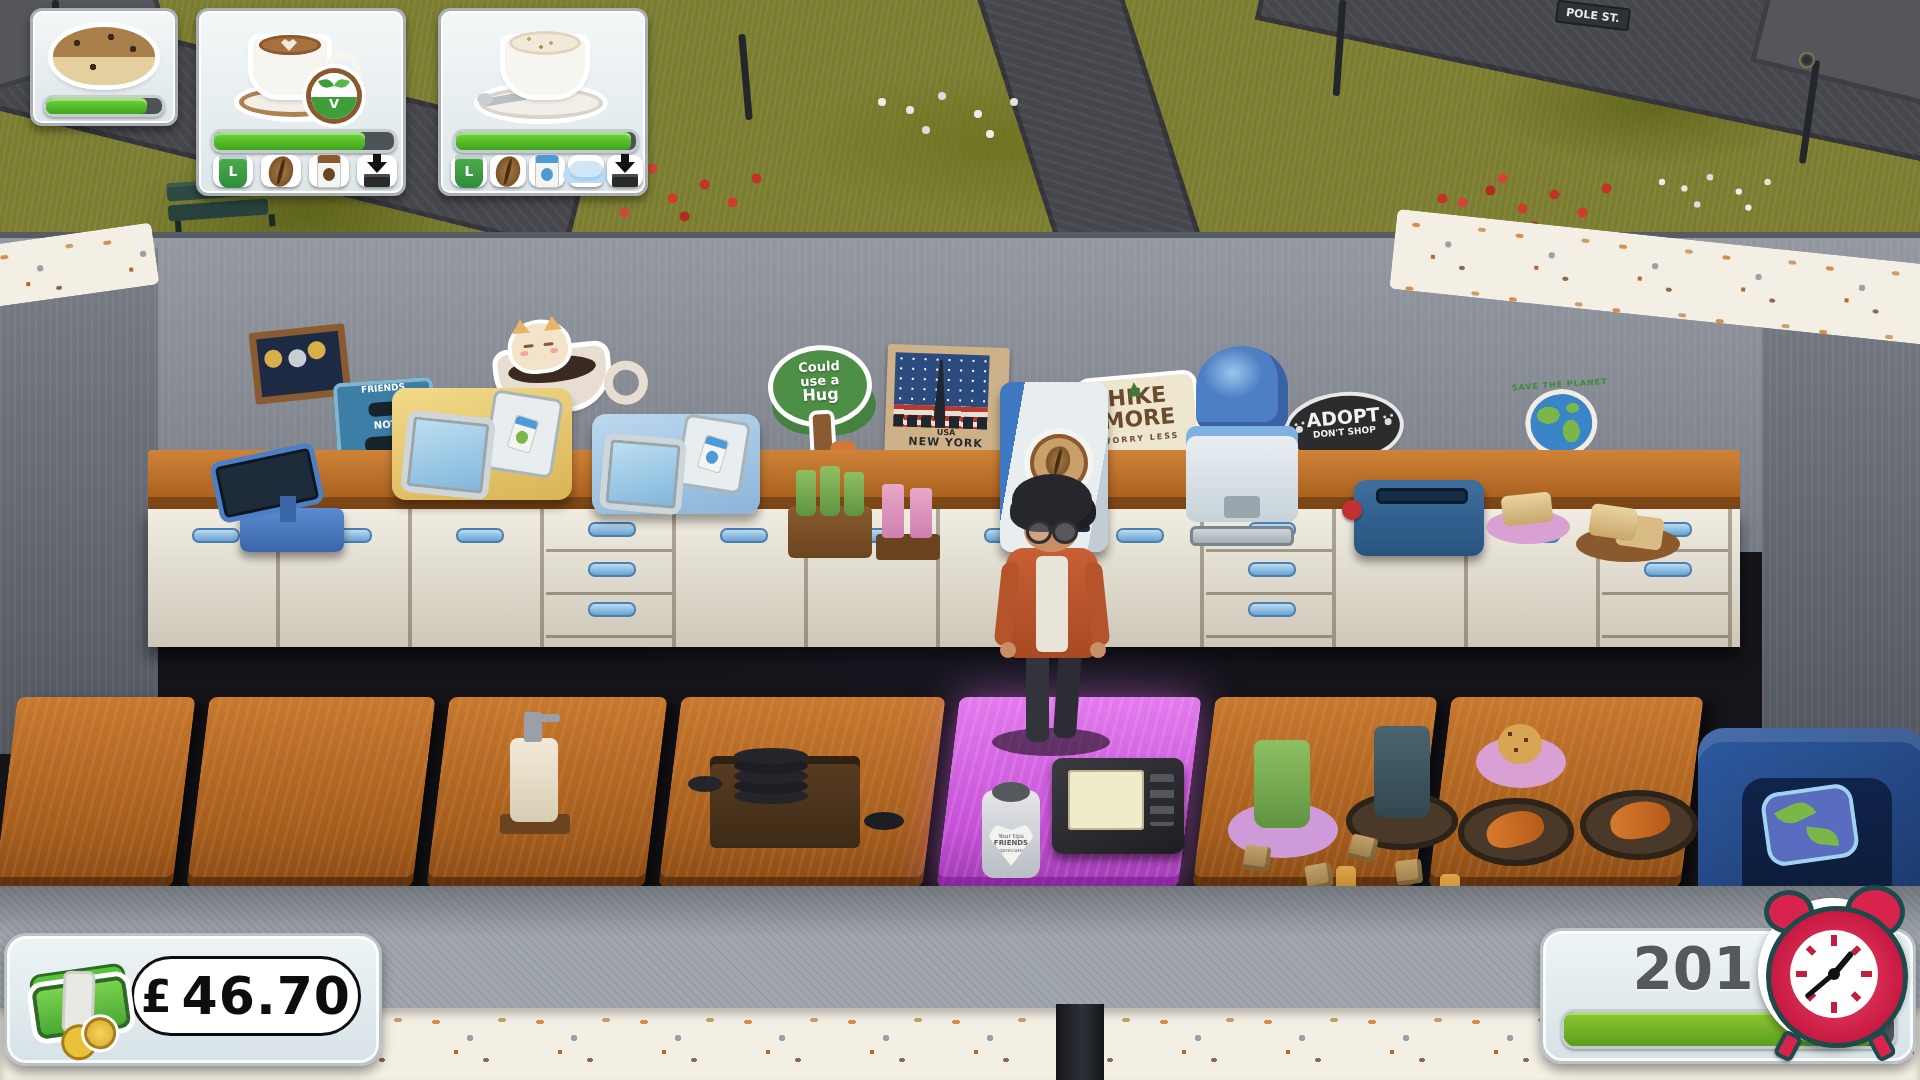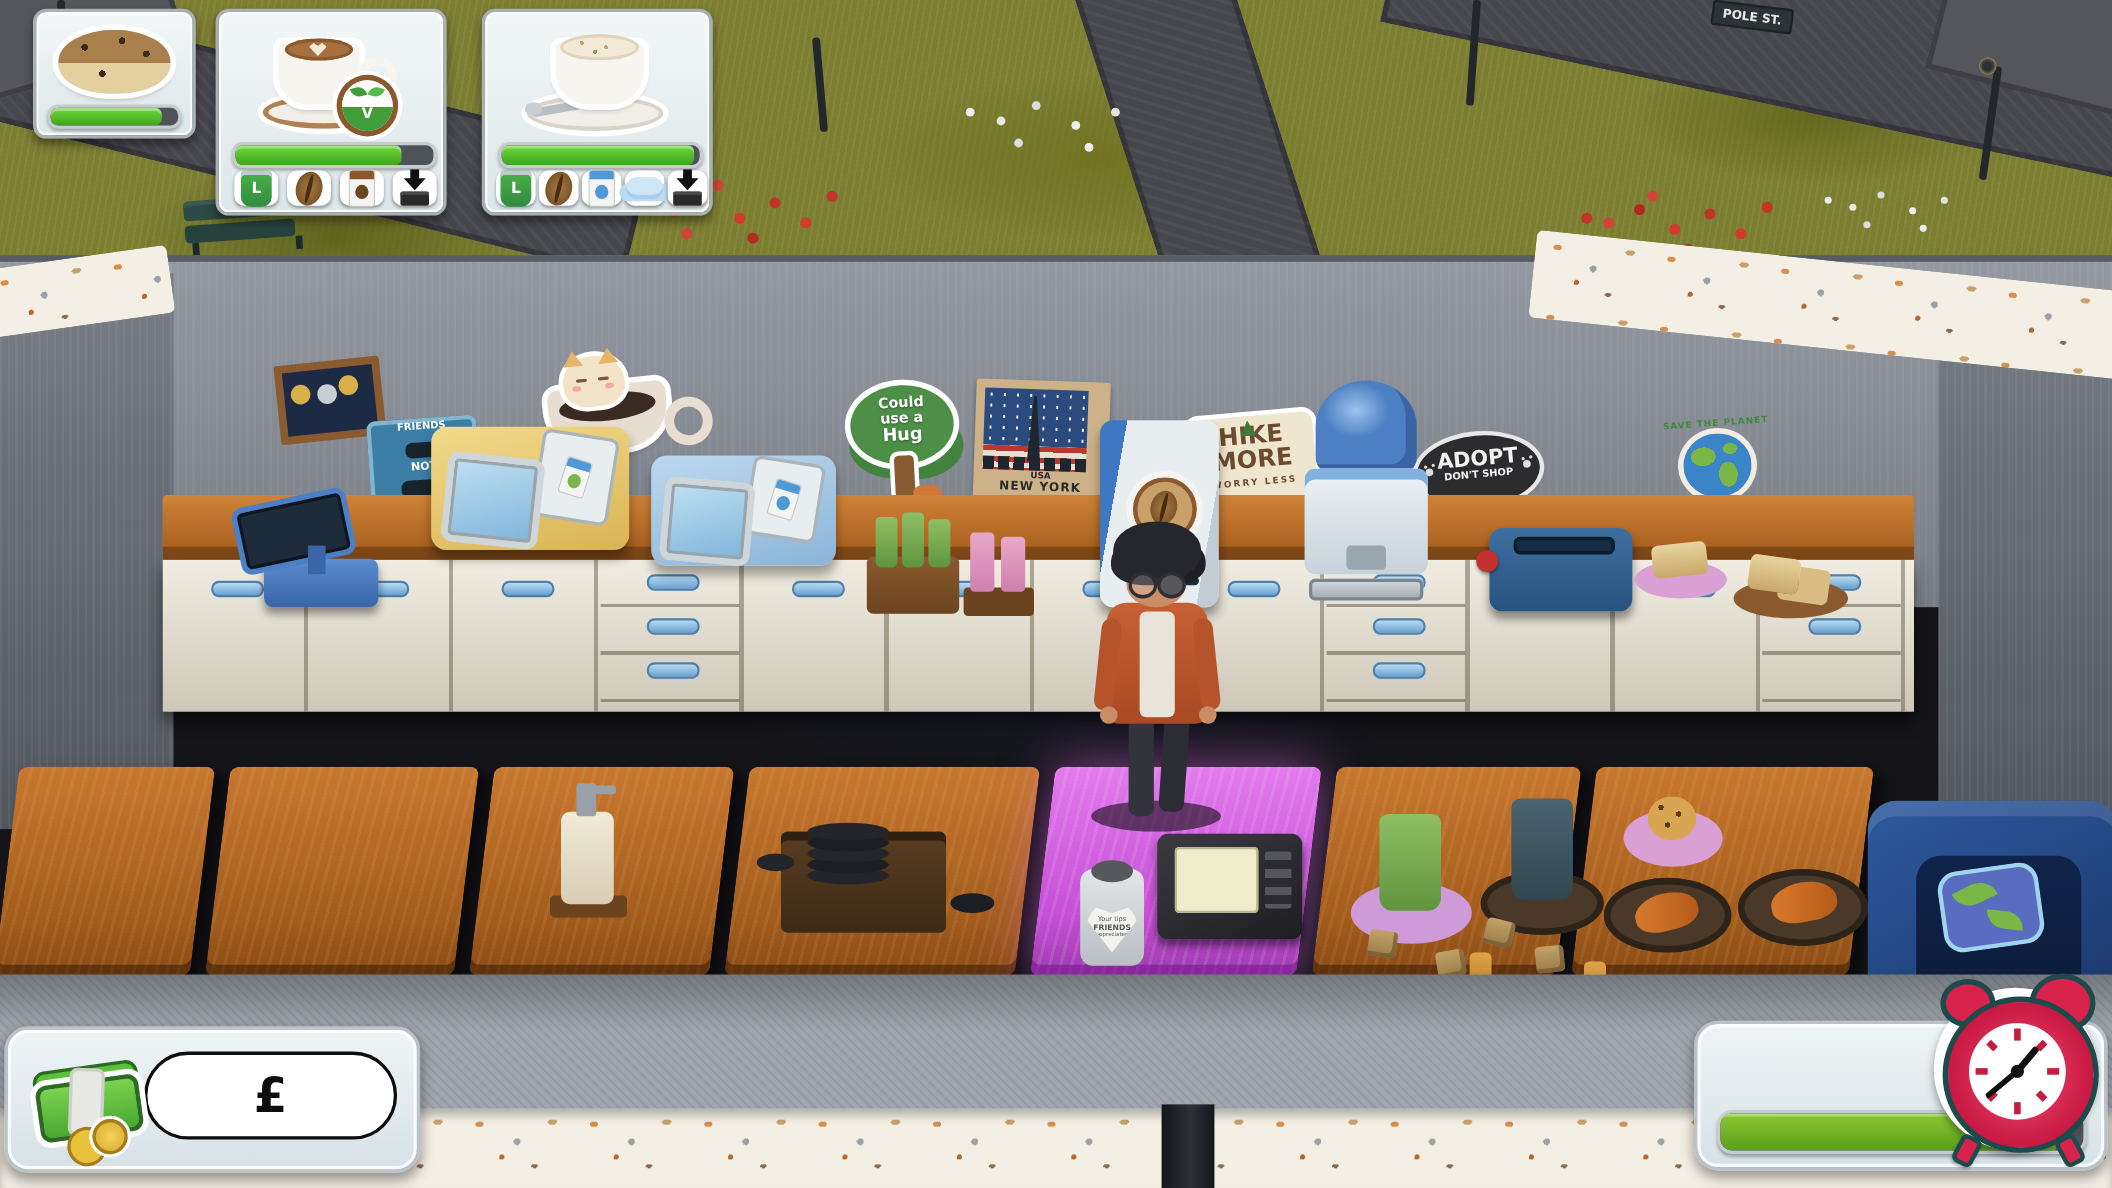--- a/index.html
+++ b/index.html
@@ -474,29 +474,31 @@
           <div class="arrowstem"></div>
           <div class="arrowhead"></div>
           <div class="pressblock"></div>
         </div>
       </div>
   </div>
 
   <div class="abs hudbox" style="left:4px;top:933px;width:372px;height:127px;">
     <div class="abs pill" style="left:124px;top:20px;width:224px;height:74px;display:flex;align-items:center;justify-content:center;gap:10px;">
       <span style="font-size:44px;font-weight:bold;color:#0d0d0d;">£</span>
+      <span style="font-size:52px;font-weight:bold;color:#0d0d0d;letter-spacing:1px;">46.70</span>
     </div>
     <div class="abs" style="left:16px;top:12px;width:110px;height:100px;transform:rotate(-8deg);">
       <div class="abs" style="left:10px;top:34px;width:86px;height:44px;background:linear-gradient(#7ad24e,#4aa832);border:4px solid #2e6b22;border-radius:10px;box-shadow:0 0 0 5px #fff,0 -12px 0 -2px #57c23a,0 -12px 0 1px #2e6b22;"></div>
       <div class="abs" style="left:42px;top:26px;width:26px;height:56px;background:#e8e8e4;border-radius:4px;transform:rotate(10deg);box-shadow:0 0 0 3px #cfcfc9;"></div>
       <div class="abs" style="left:56px;top:72px;width:26px;height:26px;border-radius:50%;background:radial-gradient(#f4d35a,#d8a92e);border:3px solid #a87c1a;box-shadow:0 0 0 3px #fff,-22px 6px 0 -1px #e8c33a,-22px 6px 0 2px #a87c1a;"></div>
     </div>
   </div>
 
   <div class="abs hudbox" style="left:1540px;top:928px;width:370px;height:130px;">
+    <div class="abs" style="left:50px;top:4px;width:200px;text-align:center;font-size:58px;font-weight:bold;color:#55585c;text-shadow:0 2px 0 rgba(255,255,255,.6);">201</div>
     <div class="abs pbar" style="left:18px;top:78px;width:330px;height:34px;border-radius:14px;">
       <div class="pfill" style="background: linear-gradient(rgb(140, 200, 50), rgb(90, 158, 28)); width: 93%;"></div>
     </div>
   </div>
   <div class="abs" style="left:1754px;top:890px;width:160px;height:164px;">
     <div class="abs" style="left:4px;top:8px;width:148px;height:148px;border-radius:50%;background:#fff;box-shadow:0 4px 8px rgba(0,0,0,.4);"></div>
     <div class="abs" style="left:10px;top:0;width:40px;height:34px;border-radius:50%;background:#d8234d;border:5px solid #1d4a4a;box-shadow:86px 0 0 -0px #d8234d, 86px 0 0 5px #1d4a4a;"></div>
     <div class="abs" style="left:12px;top:16px;width:132px;height:132px;border-radius:50%;background:radial-gradient(#ef4a6e,#c2123c 80%);border:5px solid #1d4a4a;"></div>
     <div class="abs" style="left:36px;top:40px;width:88px;height:88px;border-radius:50%;background:#fff;">
       <div class="tick" style="left:41px;top:5px;width:6px;height:11px;"></div>

